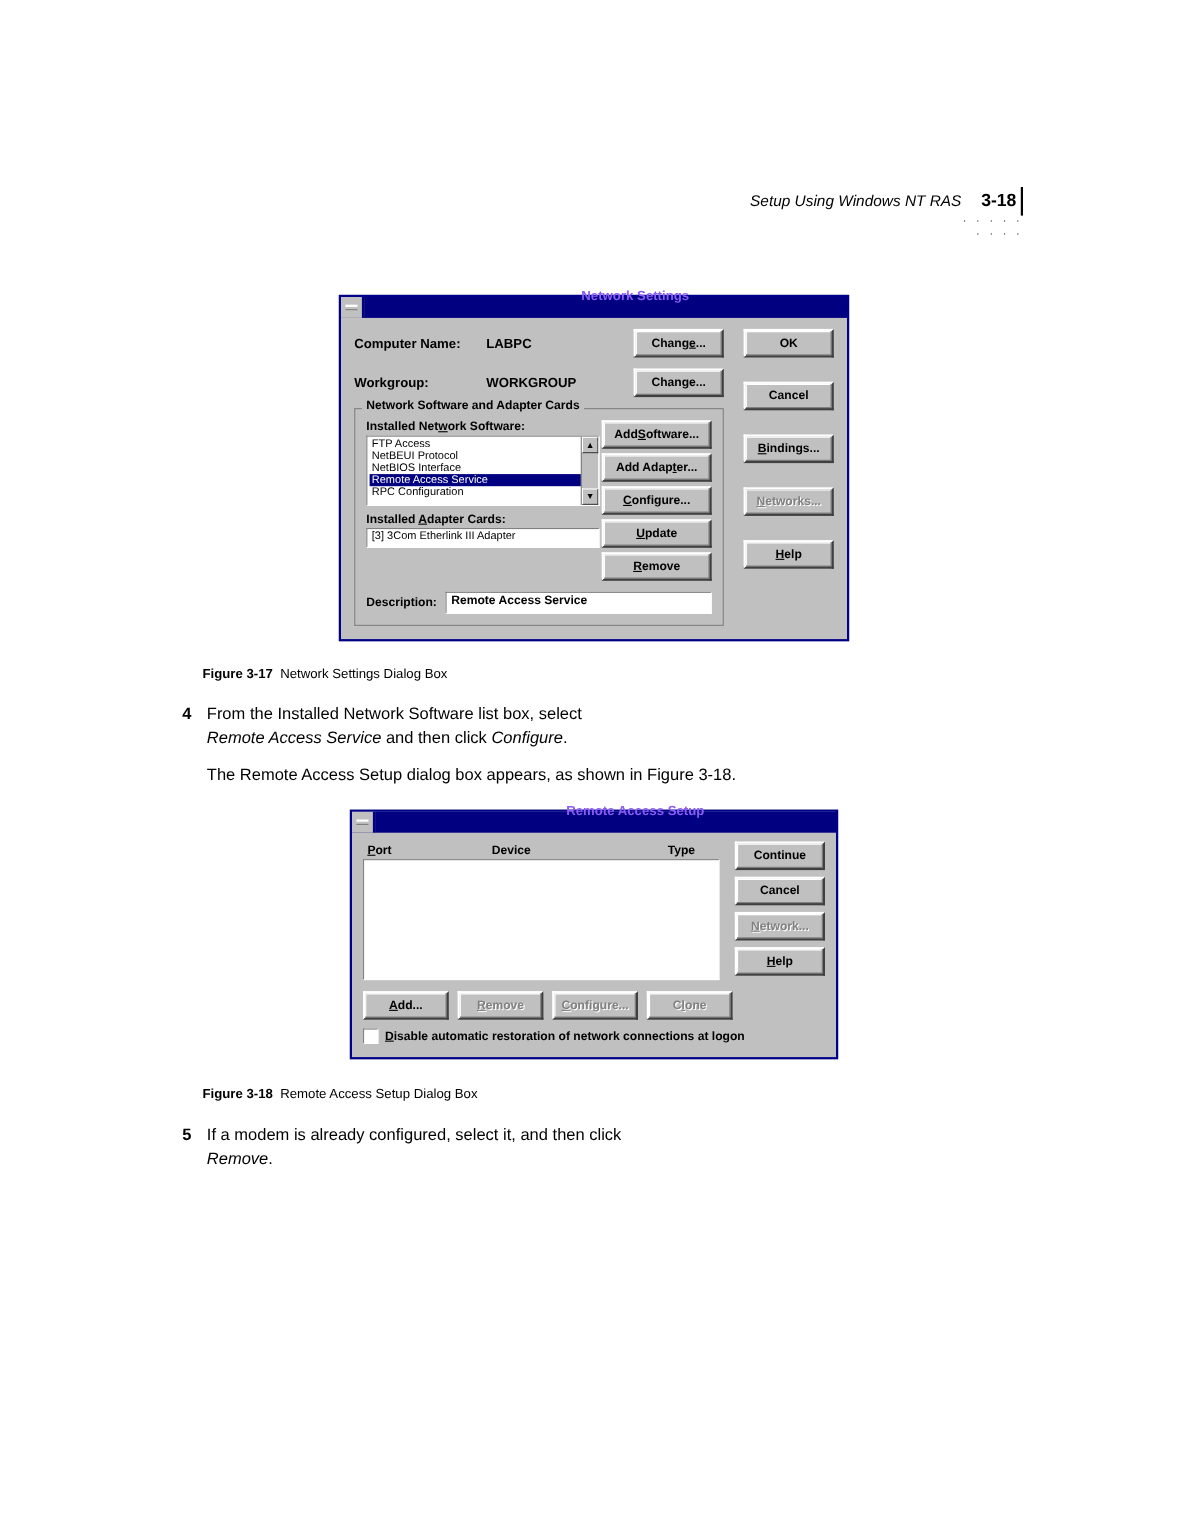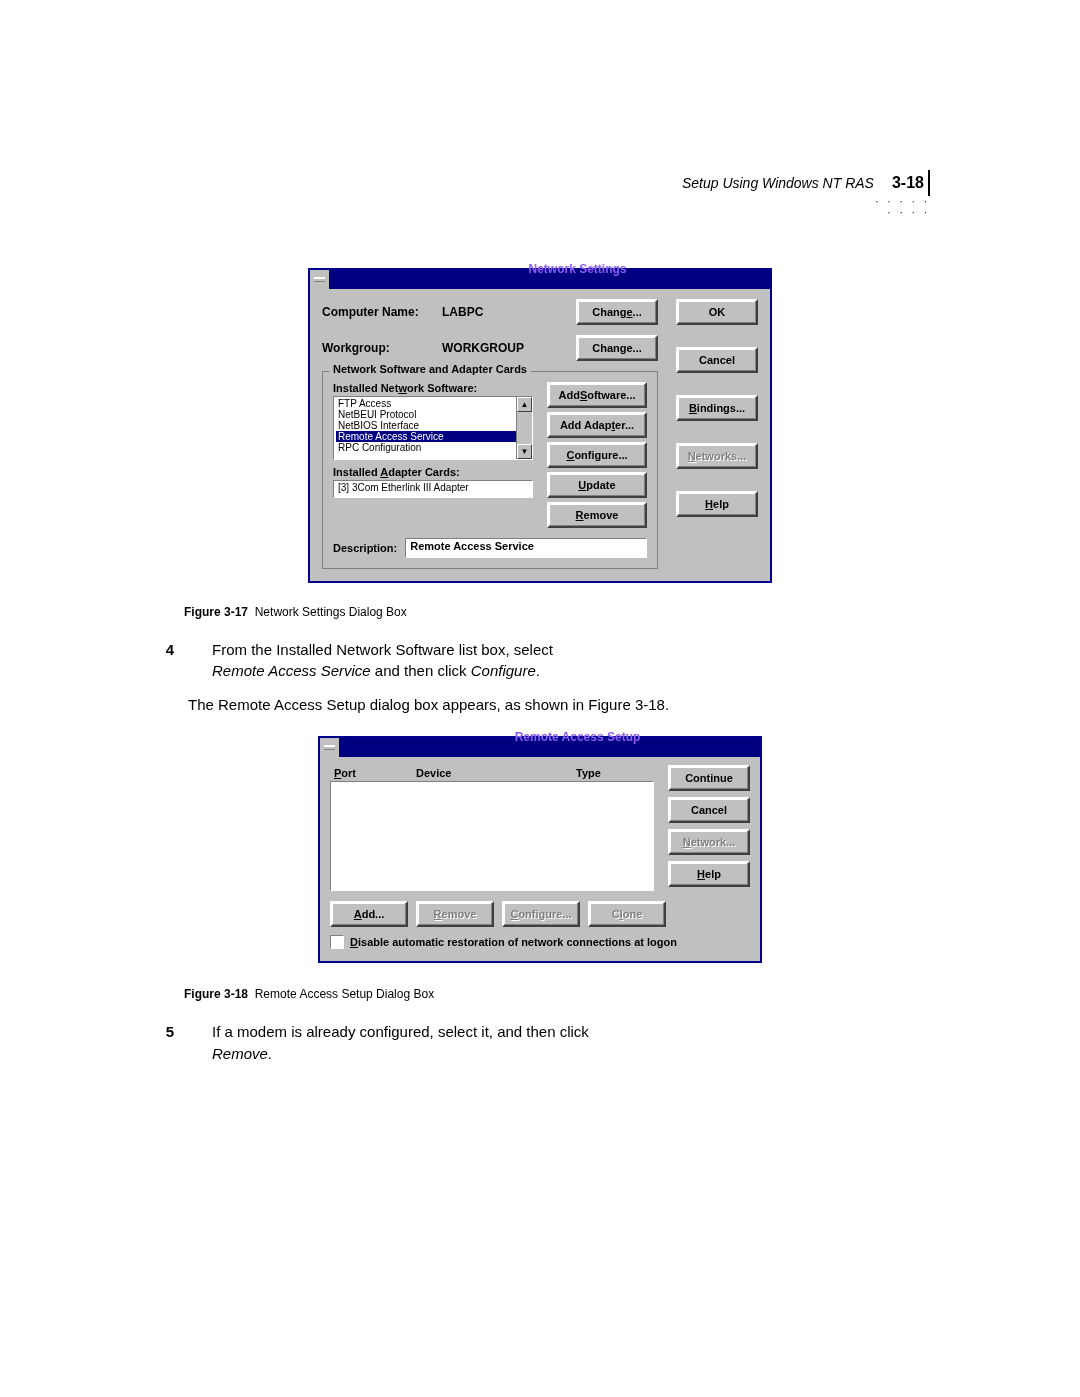--- a/index.html
+++ b/index.html
@@ -146,21 +146,21 @@
     position: absolute;
     top: -9px;
     left: 6px;
     background: #c0c0c0;
     padding: 0 4px;
     font-weight: 700;
     font-size: 11px;
   }
   .grouprow {
     display: flex;
-    gap: 14px;
+    gap: 2px;
   }
   .groupleft { flex: 1; }
   .groupright {
     width: 100px;
     display: flex;
     flex-direction: column;
     gap: 4px;
   }
   .groupright .btn { min-width: 96px; font-weight: 700; }
   .grouplabel { font-weight: 700; font-size: 11px; margin-bottom: 2px; }
@@ -205,21 +205,21 @@
     display:flex; gap:14px;
   }
   .d2-left { flex:1; }
   .d2-right {
     width:82px; display:flex; flex-direction:column; gap:6px;
   }
   .d2-headers {
     display:flex; font-weight:700; font-size:11px;
     padding: 2px 4px;
   }
-  .d2-headers .c1 { width: 82px; }
+  .d2-headers .c1 { width: 113px; }
   .d2-headers .c2 { width: 160px; }
   .d2-headers .c3 { flex:1; }
   .d2-list {
     height: 108px;
   }
   .d2-actions {
     display:flex; gap:8px; margin-top:10px;
   }
   .d2-actions .btn { min-width: 74px; }
   .d2-checkrow {
@@ -236,21 +236,21 @@
     margin: 0 0 20px 54px;
   }
   .caption .strong { font-weight:700; }
   .step {
     display:flex; gap:14px;
     font-size:15px;
     line-height:1.45;
     margin: 0 0 12px 30px;
   }
   .step .num { font-weight:700; width:14px; text-align:right; }
-  .step .txt { flex:1;margin-left:24px; }
+  .step .txt { flex:1; }
   .step .txt .i { font-style: italic; }
   .para {
     font-size:15px; line-height:1.45;
     margin: 0 0 20px 58px;
   }
 
   
   .sysbox-dash {
     width: 11px;
     height: 2px;

